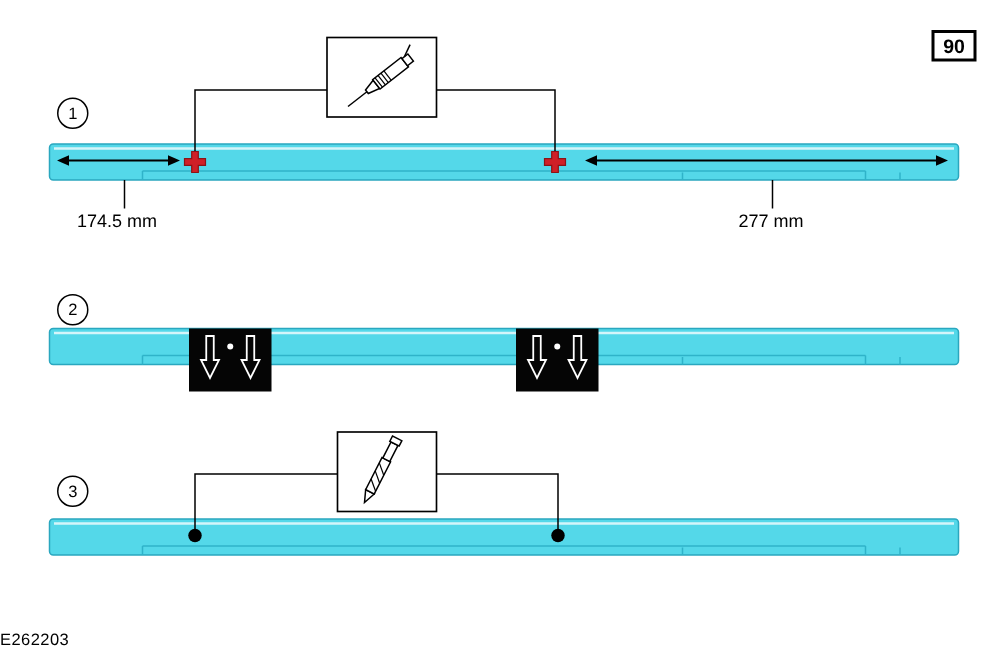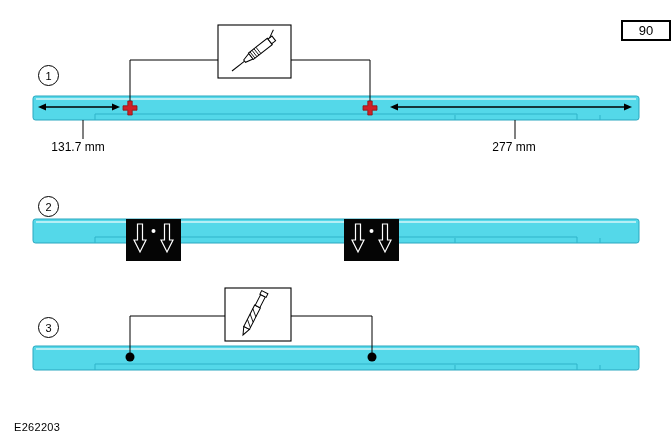--- a/index.html
+++ b/index.html
@@ -20,36 +20,36 @@
     border-radius: 50%;
     background: #fff;
     display: flex; align-items: center; justify-content: center;
     font-size: 11px;
     z-index: 3;
   }
   .page-box {
     position: absolute;
     left: 621px; top: 20px;
     min-width: 22px; height: 17px;
-    padding: 0 12px;
+    padding: 0 2px;
     border: 2px solid #000;
     display: flex; align-items: center; justify-content: center;
-    font-size: 13px; font-weight: normal;
+    font-size: 13px; font-weight: bold;
     z-index: 3;
   }
   .meas-label {
     position: absolute;
     width: 72px;
     text-align: center;
     font-size: 12px;
     z-index: 3;
   }
   .figure-id {
     position: absolute;
-    left: 14px; top: 421px;
+    left: 0; top: 421px;
     font-size: 11px;
     letter-spacing: 0.3px;
     z-index: 3;
   }
 
   
   .beam-body   { stroke: #2aa7bf; stroke-width: 1; }
   .beam-highlight { stroke: rgba(255,255,255,0.75); stroke-width: 1.6; }
   .beam-seam   { stroke: #2fb3c9; stroke-width: 1; }
   .callout     { fill: #fff; stroke: #000; stroke-width: 1.1; }
@@ -70,21 +70,21 @@
 <body>
 
 <div class="canvas">
 
   <div class="step-circle" style="left:38px; top:65px;">1</div>
   <div class="step-circle" style="left:38px; top:196px;">2</div>
   <div class="step-circle" style="left:38px; top:317px;">3</div>
 
   <div class="page-box">90</div>
 
-  <div class="meas-label" style="left:42px; top:140px;">131.7 mm</div>
+  <div class="meas-label" style="left:42px; top:140px;">174.5 mm</div>
   <div class="meas-label" style="left:478px; top:140px;">277 mm</div>
 
   <div class="figure-id">E262203</div>
 
   <svg class="diagram" width="672" height="442" viewBox="0 0 672 442">
 
     <g transform="translate(0,96)">
       <rect class="beam-body" x="33" y="0" width="606" height="24" rx="2.5" fill="#54d8e9"></rect>
       <line class="beam-highlight" x1="36" y1="3" x2="636" y2="3"></line>
       <line class="beam-seam" x1="95" y1="18" x2="577" y2="18"></line>

